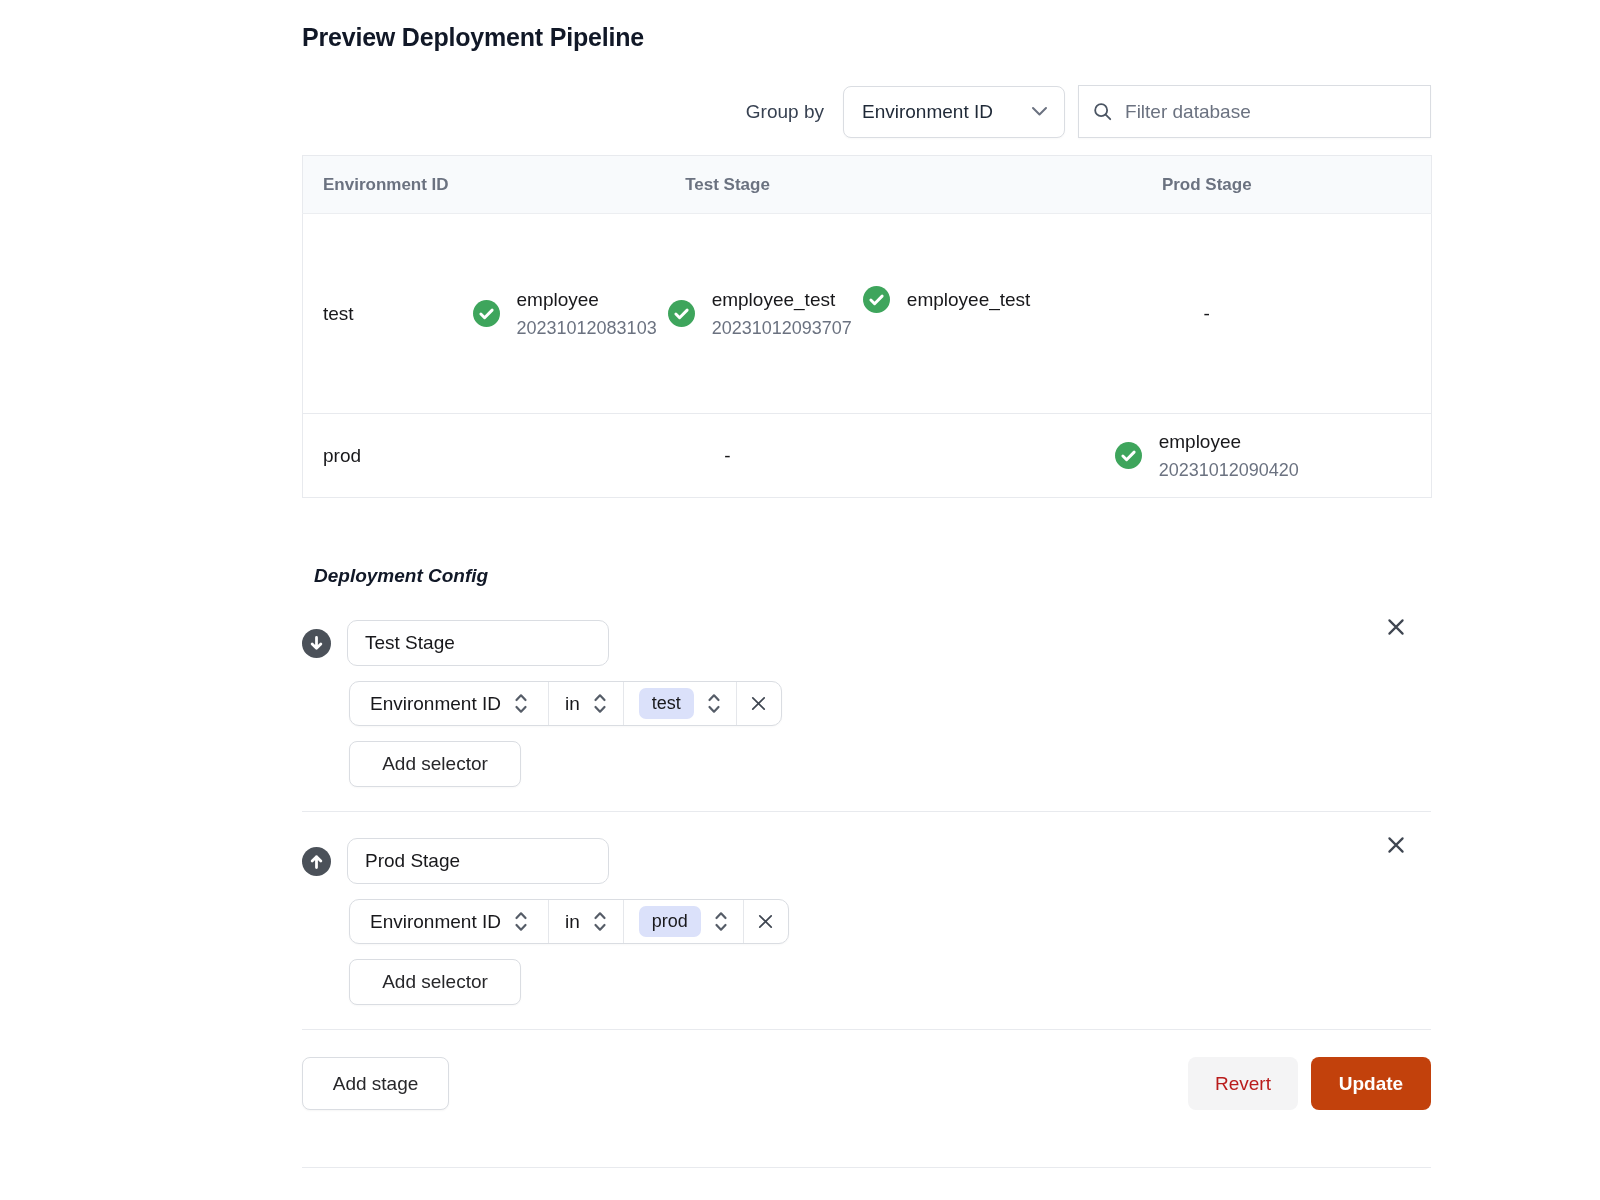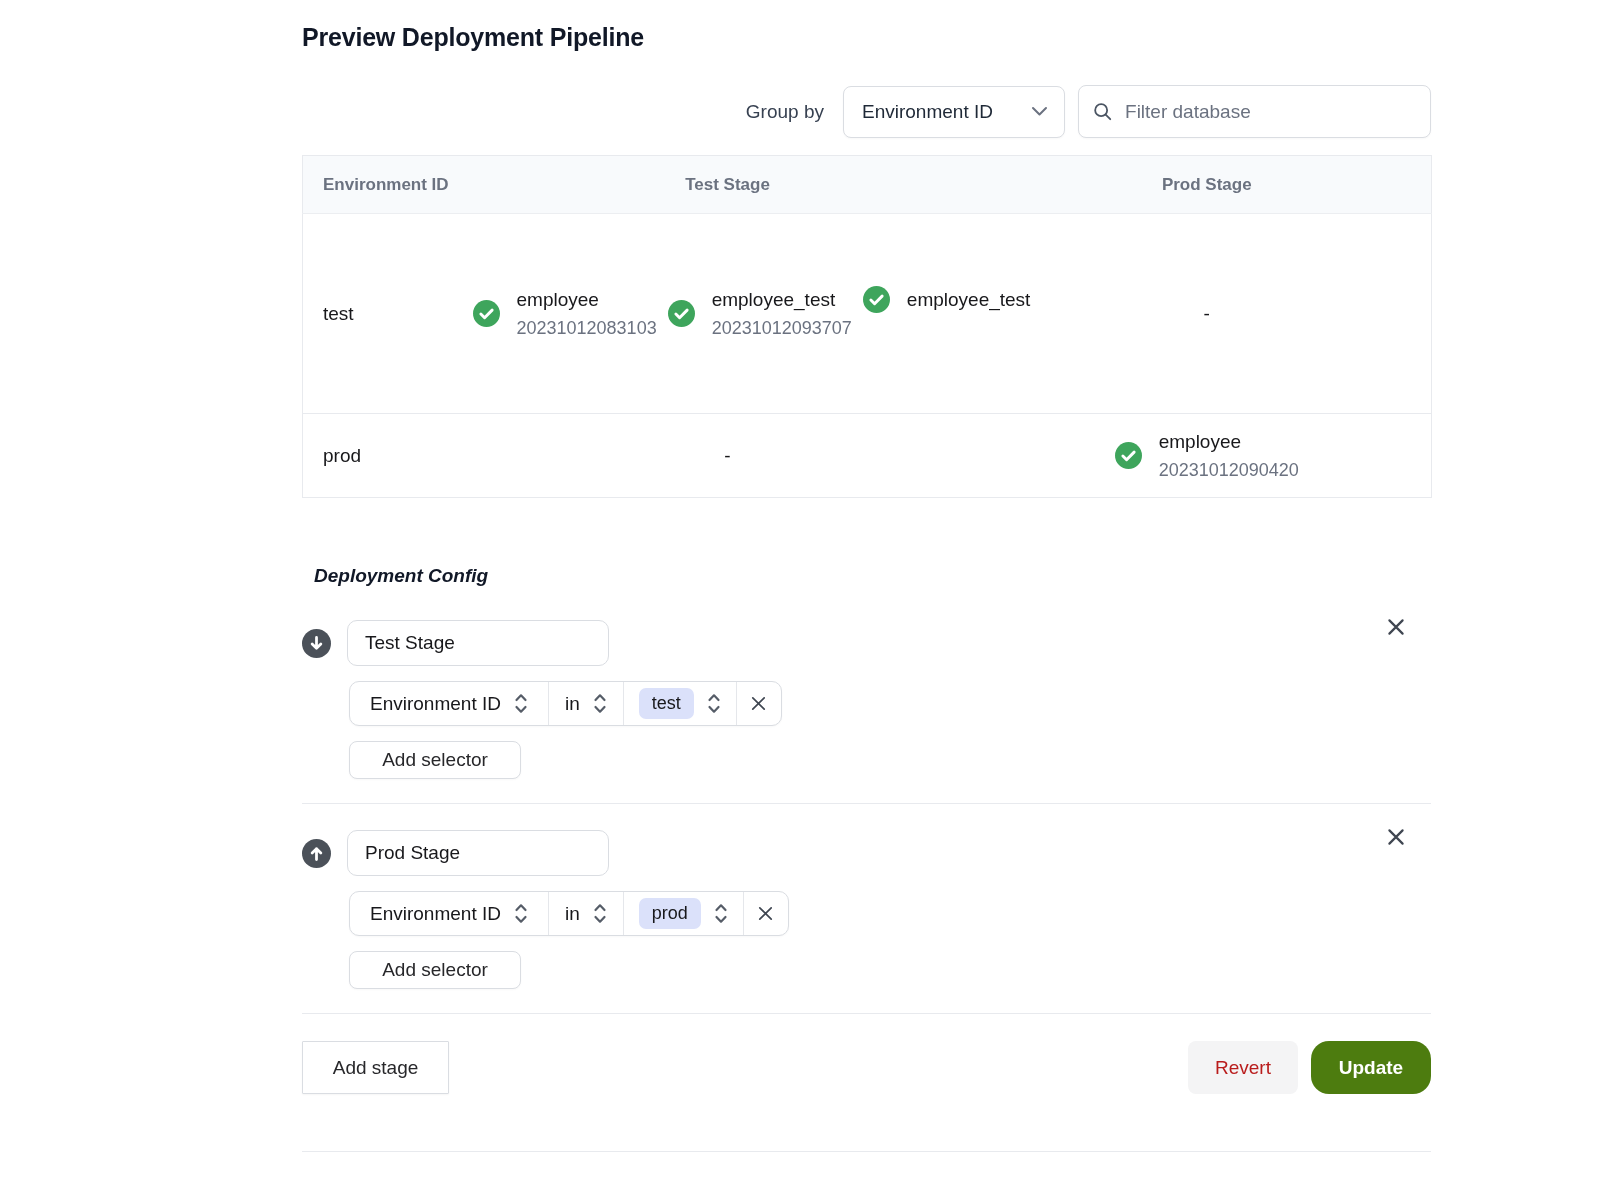--- a/index.html
+++ b/index.html
@@ -16,21 +16,21 @@
   
   .toolbar { margin-top:33px; height:53px; display:flex; justify-content:flex-end; align-items:center; }
   .group-by-label { font-size:19px; color:#374151; margin-right:19px; }
   .dropdown {
     width:222px; height:52px; border:1px solid #dadde2; border-radius:8px;
     display:flex; align-items:center; justify-content:space-between;
     padding:0 16px 0 18px; font-size:19px; color:#1f2937; background:#fff; cursor:pointer;
     margin-right:13px; box-shadow:0 1px 2px rgba(0,0,0,0.03);
   }
   .search {
-    width:353px; height:53px; border:1px solid #dadde2; border-radius:8px;
+    width:353px; height:53px; border:1px solid #dadde2; border-radius:0;
     display:flex; align-items:center; gap:11px; padding:0 14px; background:#fff;
     box-shadow:0 1px 2px rgba(0,0,0,0.03);
   }
   .search input { border:none; outline:none; font-size:19px; width:100%; color:#111827; font-family:inherit; background:transparent; }
   .search input::placeholder { color:#6b7280; }
 
   
   .pipeline-table { margin-top:17px; width:100%; border-collapse:collapse; table-layout:fixed; border:1px solid #e8eaee; }
   .pipeline-table col.c1 { width:170px; }
   .pipeline-table col.c2 { width:510px; }
@@ -77,42 +77,42 @@
   .sel-section + .sel-section { border-left:1px solid #e5e7eb; }
   .sel-section.op { padding:0 16px; }
   .sel-section.val { padding:0 15px; }
   .value-tag { background:#dbe1fa; border-radius:7px; padding:5px 13px; font-size:18px; color:#18181b; }
   .sel-remove {
     width:45px; display:flex; align-items:center; justify-content:center;
     border:none; border-left:1px solid #e5e7eb; background:transparent; cursor:pointer;
   }
 
   .add-selector-btn {
-    display:block; margin:15px 0 0 47px; width:172px; height:38px;
+    display:block; margin:15px 0 0 47px; width:172px; height:46px;
     border:1px solid #dadde2; border-radius:8px; background:#fff;
     font-size:19px; color:#27272a; font-family:inherit; cursor:pointer;
     box-shadow:0 1px 2px rgba(0,0,0,0.03);
   }
 
   .divider { border:none; border-top:1px solid #e8eaee; margin:24px 0 0; }
   .divider.bottom { margin-top:57px; }
 
   .footer { margin-top:27px; display:flex; justify-content:space-between; align-items:center; }
   .add-stage-btn {
-    width:147px; height:53px; border:1px solid #dadde2; border-radius:1px; background:#fff;
+    width:147px; height:53px; border:1px solid #dadde2; border-radius:8px; background:#fff;
     font-size:19px; color:#27272a; font-family:inherit; cursor:pointer;
     box-shadow:0 1px 2px rgba(0,0,0,0.04);
   }
   .footer-right { display:flex; gap:13px; }
   .revert-btn {
     width:110px; height:53px; border:none; border-radius:8px; background:#f4f4f5;
     font-size:19px; color:#b91c1c; font-family:inherit; cursor:default;
   }
   .update-btn {
-    width:120px; height:53px; border:none; border-radius:18px; background:#4d7c0f;
+    width:120px; height:53px; border:none; border-radius:8px; background:#c2410c;
     font-size:19px; font-weight:600; color:#ffffff; font-family:inherit; cursor:pointer;
   }
 </style>
 </head>
 <body>
 
 <div class="container">
 
   <h1 class="page-title">Preview Deployment Pipeline</h1>
 

